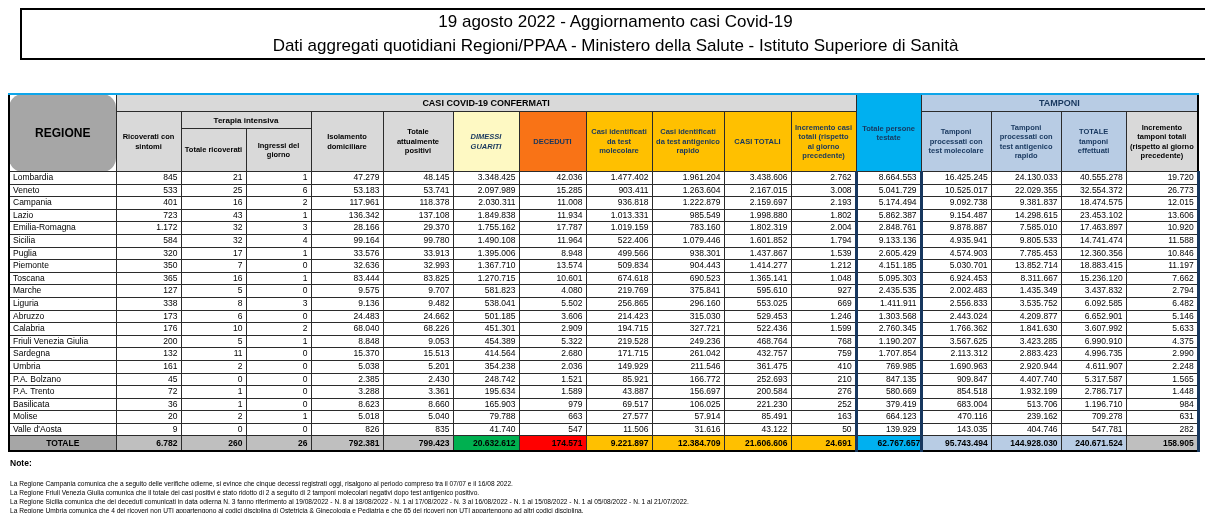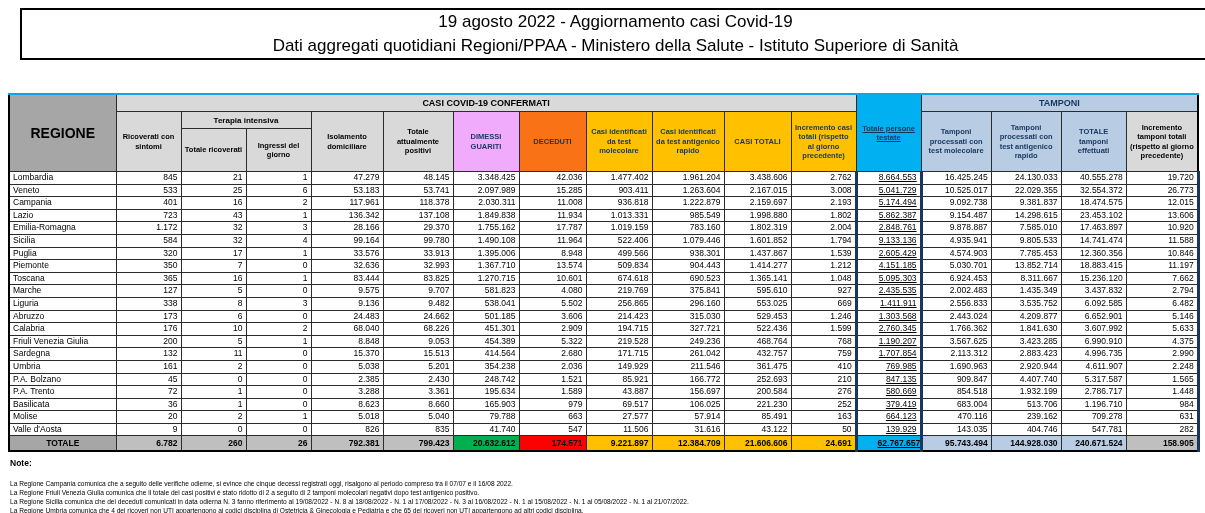--- a/index.html
+++ b/index.html
@@ -18,22 +18,22 @@
     font-size:8.5px;
   }
   table.covid { border:2px solid #000; }
   table.covid th, table.covid td { border:1px solid #2b2b2b; padding:0 3px; overflow:hidden; }
 
   
   th { font-weight:bold; }
   .h-banner   { height:16px; font-size:9px; background:#d9d9d9; text-align:center; }
   .h-terapia  { height:16px; font-size:8px; background:#d9d9d9; text-align:center; }
   .h-label    { height:42px; font-size:7.5px; background:#d9d9d9; text-align:center; vertical-align:middle; line-height:1.25; }
-  .h-regione  { background:#a6a6a6; font-size:14px; text-align:center; }
-  .bg-green { background:#f0abfc; color:#17375e; }
+  .h-regione  { background:#a6a6a6; font-size:12px; text-align:center;border-radius:14px; }
+  .bg-green { background:#fef9c3; color:#17375e;font-style:italic; }
   .bg-red   { background:#f97316; color:#17375e; }
   .bg-amber { background:#ffc000; color:#17375e; }
   .bg-cyan  { background:#00b0f0; color:#17375e; }
   .bg-blue  { background:#b8cce4; color:#17375e; }
   .bg-gray  { background:#d9d9d9; color:#000; }
 
   
   tbody td { height:11.6px; line-height:11.6px; white-space:nowrap; }
   tbody td.region { text-align:left; }
   tbody td.num { text-align:right; }
@@ -51,21 +51,21 @@
   tbody tr.total-row td:nth-child(11),
   tbody tr.total-row td:nth-child(12) { background:#ffc000; }
   tbody tr.total-row td:nth-child(13) { background:#00b0f0;padding-left:20px; }
   tbody tr.total-row td:nth-child(14),
   tbody tr.total-row td:nth-child(15),
   tbody tr.total-row td:nth-child(16) { background:#b8cce4; }
   tbody tr.total-row td:nth-child(17) { background:#bfbfbf;margin-top:41px; }
 
   
   tbody td:nth-child(13), th.bl-navy { border-left:3px solid #17375e; }
-  tbody td:nth-child(13), th.br-navy-inner { border-right:3px solid #17375e;text-decoration:underline; }
+  tbody td:nth-child(13), th.br-navy-inner { border-right:3px solid #17375e; }
   tbody td:nth-child(17), th.br-navy { border-right:3px solid #17375e; }
   table.covid thead tr:first-child th { border-top:2px solid #0ea5e9; }
 
   .notes { position:absolute; left:10px; top:458px; width:1180px; }
   .notes .note-title { font-size:8.5px; font-weight:bold; margin-bottom:11px; }
   .notes .note-line { font-size:6.6px; line-height:9px; }
 </style>
 </head>
 <body>
 

